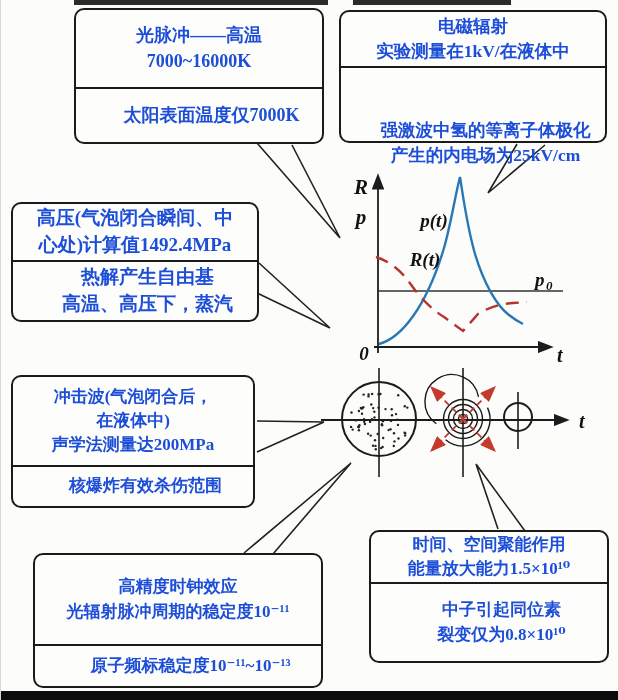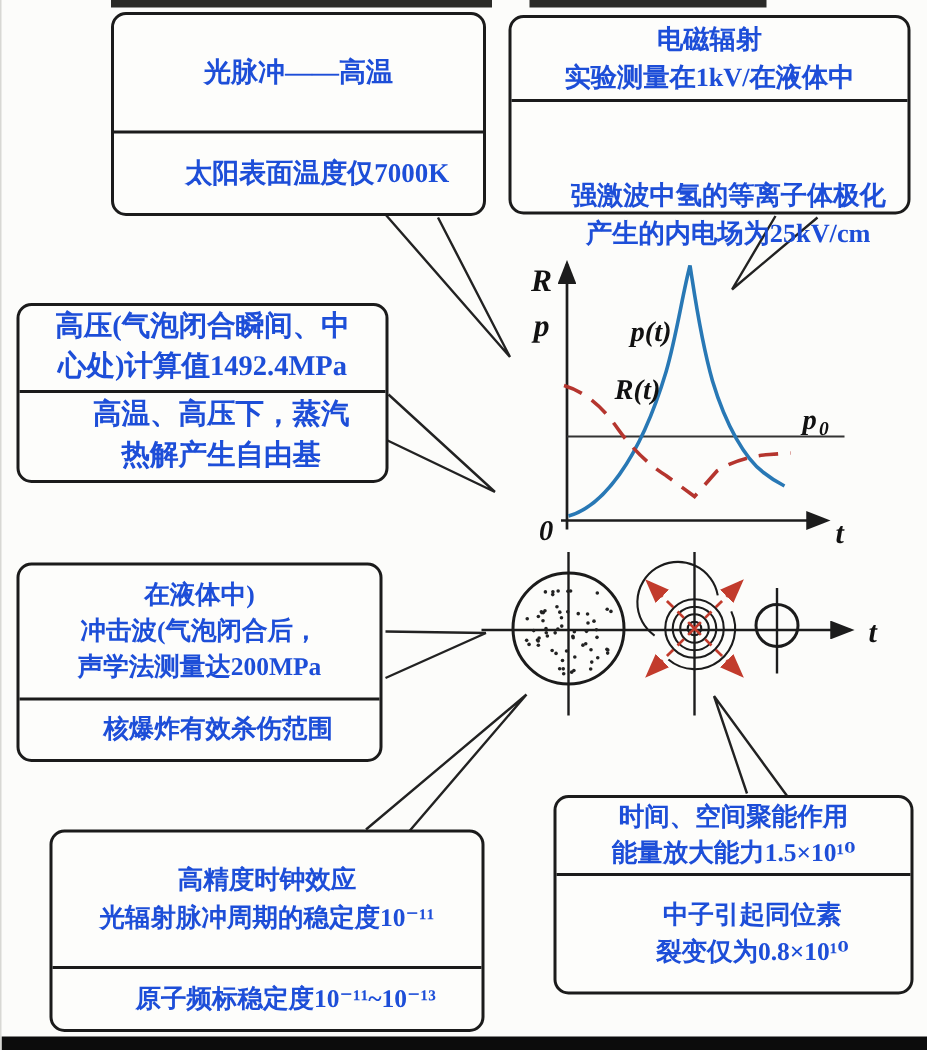--- a/index.html
+++ b/index.html
@@ -157,20 +157,21 @@
         <line x1="462" y1="419" x2="431" y2="450" marker-end="url(#arrR)"></line>
         <line x1="462" y1="419" x2="493" y2="450" marker-end="url(#arrR)"></line>
       </g>
       <circle cx="517" cy="417" r="14" fill="none" stroke="#1b1b1b" stroke-width="2"></circle>
     </g>
   </svg>
 
   <div class="vbox" style="left:73px;top:8px;width:250px;height:136px;font-size:18px;">
     <div class="sec top" style="height:79px;">
       <div class="ln">光脉冲——高温</div>
+      <div class="ln">7000~16000K</div>
     </div>
     <div class="sec bottom">
       <div class="ln">太阳表面温度仅7000K</div>
     </div>
   </div>
 
   <div class="vbox" style="left:338px;top:10px;width:268px;height:133px;font-size:17.5px;gap:48px;">
     <div class="sec top" style="height:64px;">
       <div class="ln">电磁辐射</div>
       <div class="ln">实验测量在1kV/在液体中</div>
@@ -180,29 +181,29 @@
       <div class="ln">产生的内电场为25kV/cm</div>
     </div>
   </div>
 
   <div class="vbox" style="left:10px;top:202px;width:248px;height:120px;font-size:19px;">
     <div class="sec top" style="height:58px;">
       <div class="ln">高压(气泡闭合瞬间、中</div>
       <div class="ln">心处)计算值1492.4MPa</div>
     </div>
     <div class="sec bottom">
+      <div class="ln">热解产生自由基</div>
       <div class="ln">高温、高压下，蒸汽</div>
-      <div class="ln">热解产生自由基</div>
     </div>
   </div>
 
   <div class="vbox" style="left:10px;top:375px;width:244px;height:133px;font-size:17px;">
     <div class="sec top" style="height:90px;">
+      <div class="ln">冲击波(气泡闭合后，</div>
       <div class="ln">在液体中)</div>
-      <div class="ln">冲击波(气泡闭合后，</div>
       <div class="ln">声学法测量达200MPa</div>
     </div>
     <div class="sec bottom">
       <div class="ln">核爆炸有效杀伤范围</div>
     </div>
   </div>
 
   <div class="vbox" style="left:32px;top:553px;width:290px;height:135px;font-size:17px;">
     <div class="sec top" style="height:91px;">
       <div class="ln">高精度时钟效应</div>

